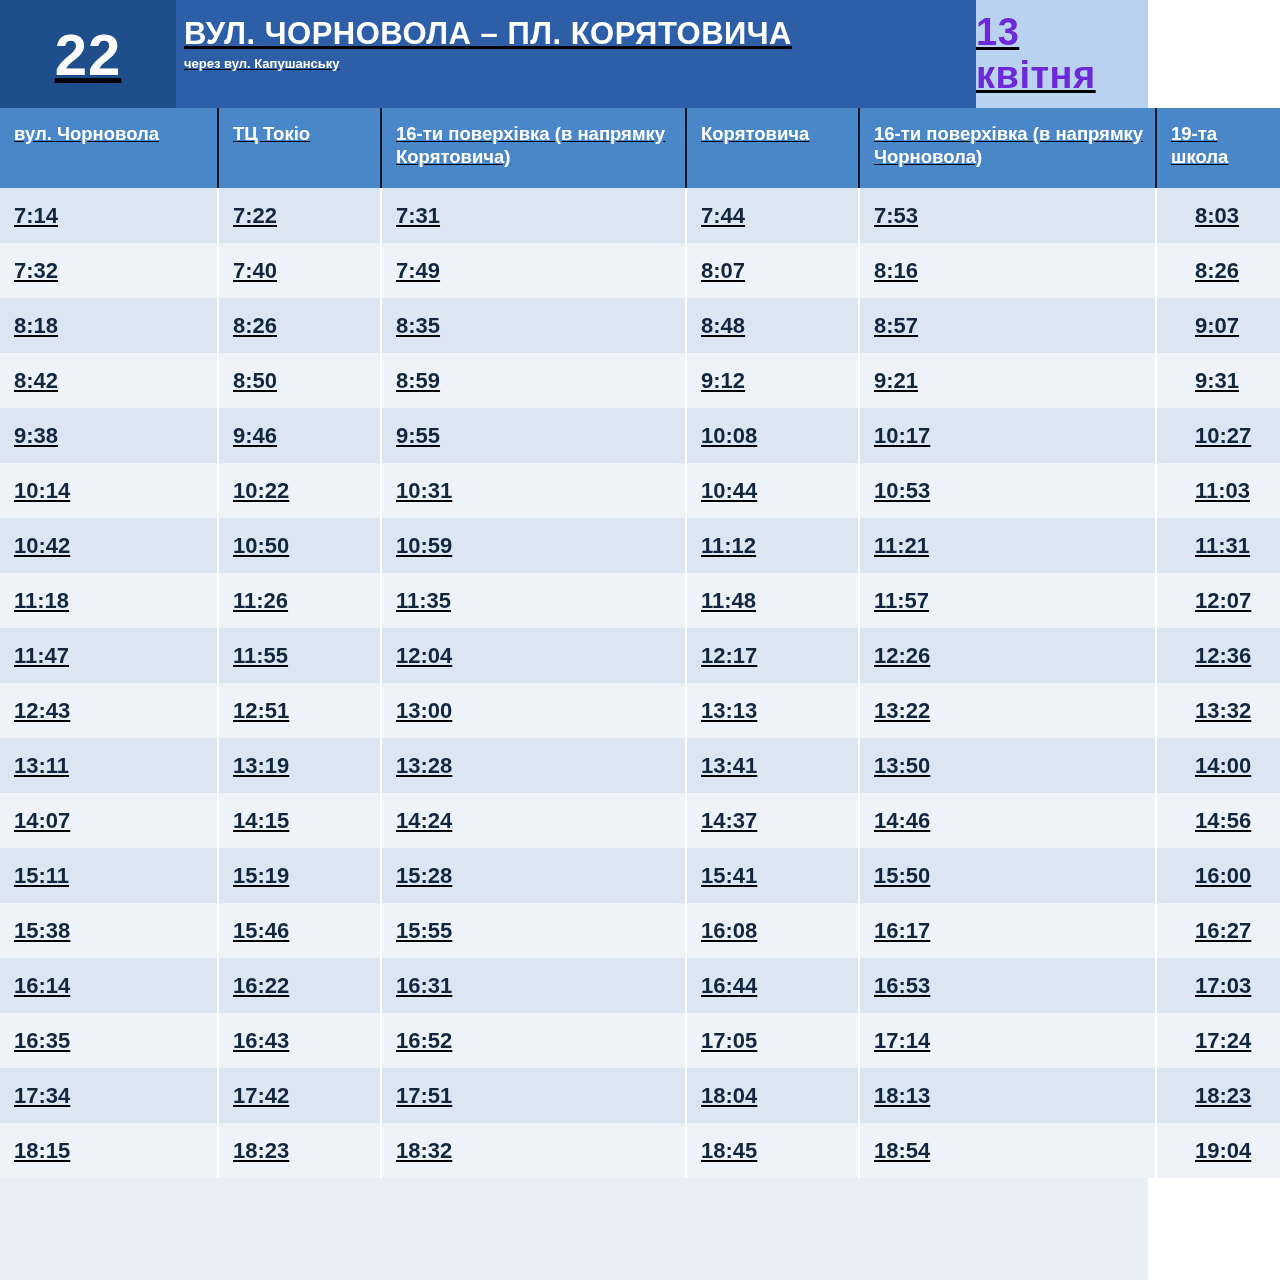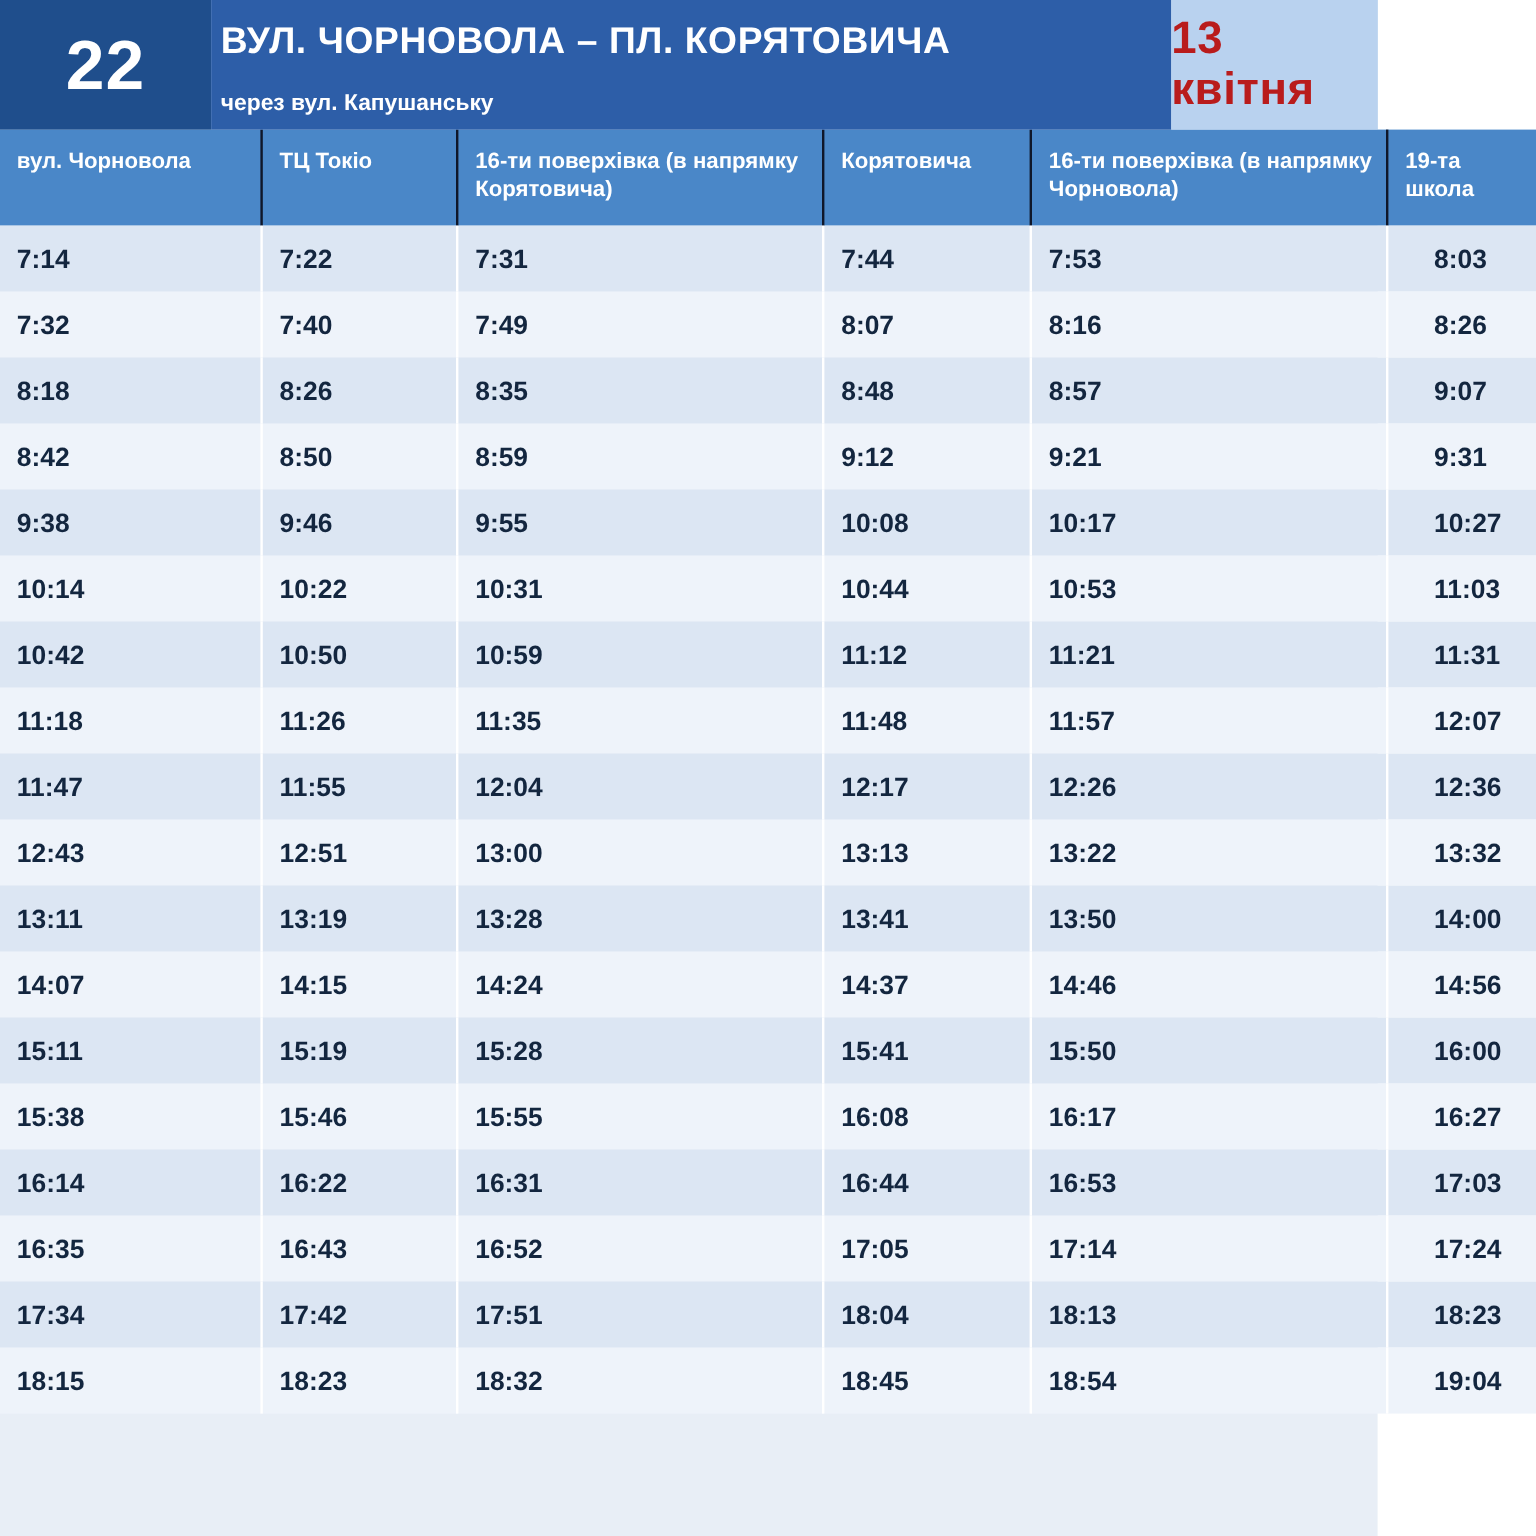--- a/index.html
+++ b/index.html
@@ -11,20 +11,21 @@
     height: 1280px;
     background: #ffffff;
     font-family: "Liberation Sans", sans-serif;
     overflow: hidden;
   }
   .sheet {
     width: 1148px;
     height: 1280px;
     position: relative;
     background: #e8eef6;
+    text-decoration: underline;
   }
   
   .header {
     display: flex;
     align-items: stretch;
     height: 108px;
     background: #b9d2ef;
   }
   .route-number {
     width: 176px;
@@ -45,28 +46,28 @@
     box-sizing: border-box;
   }
   .title-main {
     font-size: 31px;
     font-weight: bold;
     letter-spacing: 0.5px;
     line-height: 1.15;
     white-space: nowrap;
   }
   .title-sub {
-    font-size: 19px;
-    font-weight: bold;
-    margin-top: 24px;
+    font-size: 13px;
+    font-weight: bold;
+    margin-top: 4px;
   }
   .date-block {
     flex: 1;
     background: #b9d2ef;
-    color: #b91c1c;
+    color: #6d28d9;
     display: flex;
     align-items: center;
     justify-content: center;
     font-size: 38px;
     font-weight: bold;
     letter-spacing: 0.5px;
   }
   
   table.schedule {
     width: 1280px;

